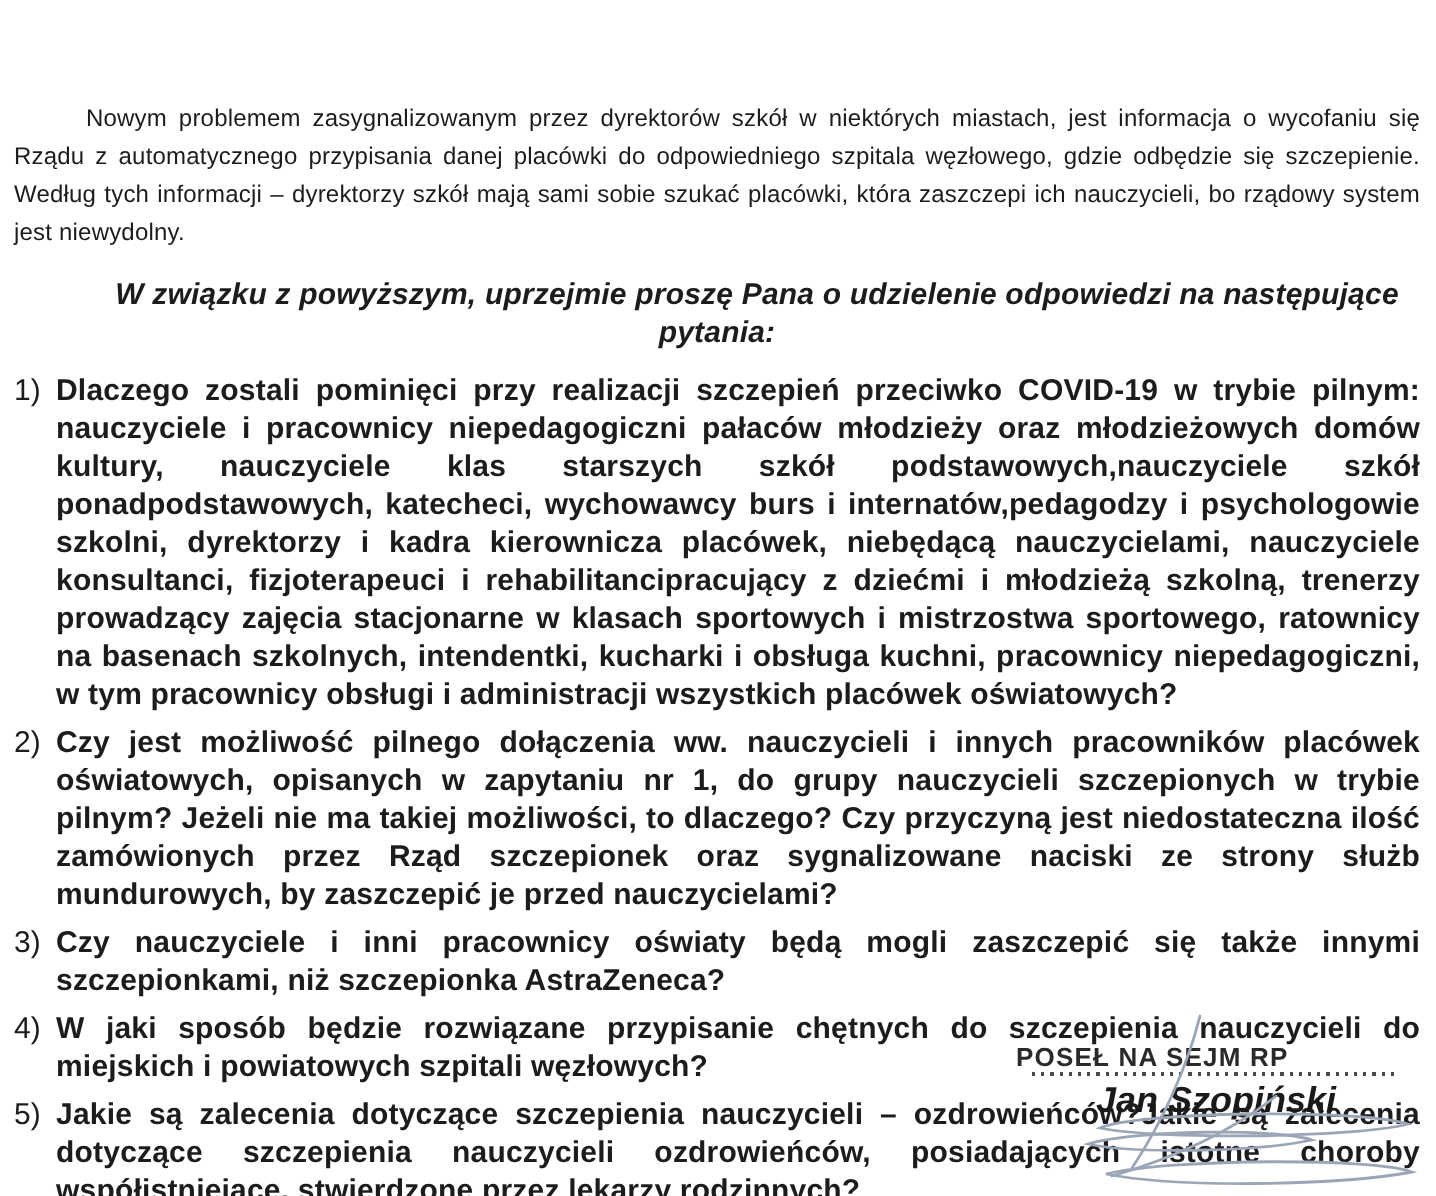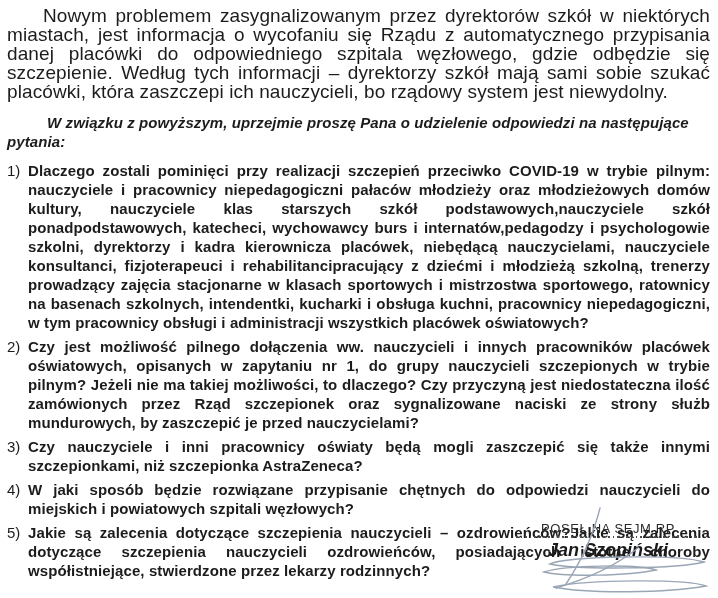--- a/index.html
+++ b/index.html
@@ -12,34 +12,36 @@
   }
   .page {
     position: relative;
     width: 718px;
     height: 598px;
     padding: 6px 8px 0 7px;
     overflow: hidden;
     background: #ffffff;
   }
   .intro {
-    font-size: 19px;
+    font-size: 12px;
     line-height: 19px;
     text-align: justify;
     text-indent: 36px;
     letter-spacing: 0.1px;
+    margin-top: 44px;
   }
   .request {
     font-size: 15px;
     line-height: 19px;
     font-weight: bold;
     font-style: italic;
     text-indent: 40px;
     margin-top: 12px;
     letter-spacing: 0.1px;
+    text-align: center;
   }
   .questions {
     margin-top: 10px;
     display: flex;
     flex-direction: column;
     gap: 5px;
     list-style: none;
   }
   .q {
     display: grid;
@@ -52,23 +54,23 @@
   .sig-block {
     position: absolute;
     right: 10px;
     bottom: 6px;
     width: 200px;
     height: 70px;
   }
   .sig-title {
     font-size: 13px;
     line-height: 14px;
-    font-weight: normal;
+    font-weight: bold;
     letter-spacing: 0.6px;
-    text-align: center;
+    text-align: left;
     color: #2a2a2a;
   }
   .sig-dotted {
     height: 2px;
     width: 184px;
     margin: 0 auto;
     background: repeating-linear-gradient(90deg, #4a4a4a 0 1.6px, transparent 1.6px 4.6px);
   }
   .sig-name {
     margin-top: 2px;
@@ -105,21 +107,21 @@
     <li class="q">
       <span class="num">2)</span>
       <span class="qtext">Czy jest możliwość pilnego dołączenia ww. nauczycieli i innych pracowników placówek oświatowych, opisanych w zapytaniu nr 1, do grupy nauczycieli szczepionych w trybie pilnym? Jeżeli nie ma takiej możliwości, to dlaczego? Czy przyczyną jest niedostateczna ilość zamówionych przez Rząd szczepionek oraz sygnalizowane naciski ze strony służb mundurowych, by zaszczepić je przed nauczycielami?</span>
     </li>
     <li class="q">
       <span class="num">3)</span>
       <span class="qtext">Czy nauczyciele i inni pracownicy oświaty będą mogli zaszczepić się także innymi szczepionkami, niż szczepionka AstraZeneca?</span>
     </li>
     <li class="q">
       <span class="num">4)</span>
-      <span class="qtext">W jaki sposób będzie rozwiązane przypisanie chętnych do odpowiedzi nauczycieli do miejskich i powiatowych szpitali węzłowych?</span>
+      <span class="qtext">W jaki sposób będzie rozwiązane przypisanie chętnych do szczepienia nauczycieli do miejskich i powiatowych szpitali węzłowych?</span>
     </li>
     <li class="q">
       <span class="num">5)</span>
       <span class="qtext">Jakie są zalecenia dotyczące szczepienia nauczycieli – ozdrowieńców?Jakie są zalecenia dotyczące szczepienia nauczycieli ozdrowieńców, posiadających istotne choroby współistniejące, stwierdzone przez lekarzy rodzinnych?</span>
     </li>
   </ol>
 
   <div class="sig-block">
     <div class="sig-title">POSEŁ NA SEJM RP</div>
 

